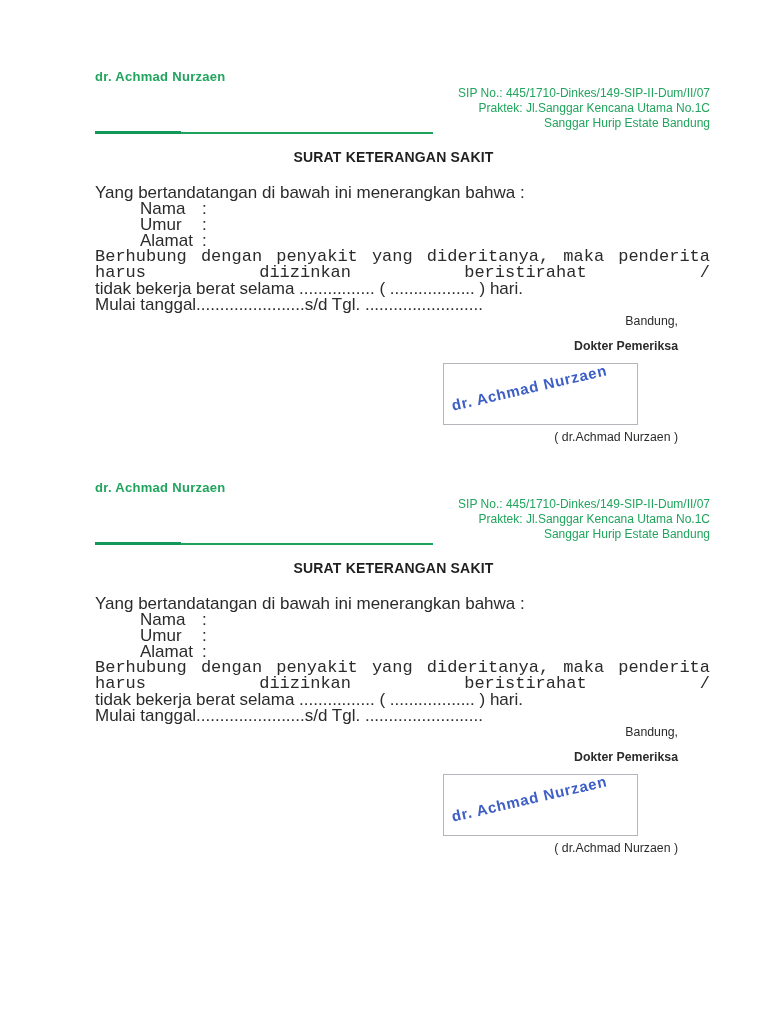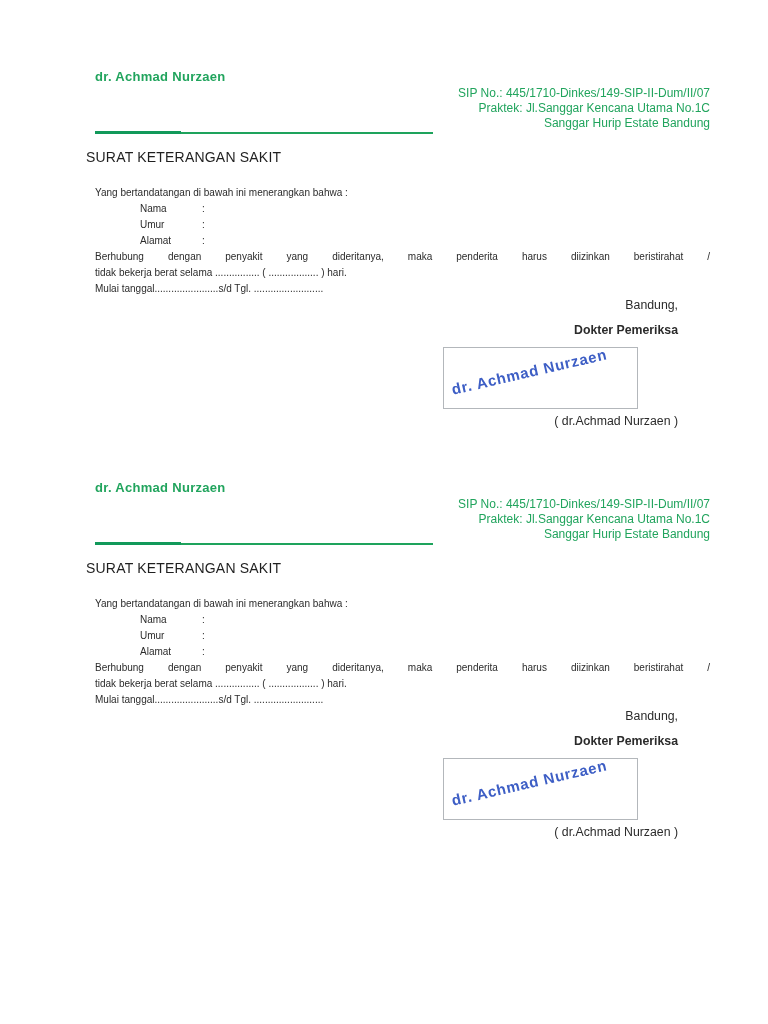--- a/index.html
+++ b/index.html
@@ -40,37 +40,38 @@
     left: 0; top: -1px;
     width: 86px; height: 3px;
     background: #12995a;
   }
 
   
   .doc-title {
     position: relative;
     left: -9px;
     margin-top: 15px;
-    font-weight: normal;
+    text-align: center;
+    font-weight: bold;
     font-size: 14px;
     line-height: 16px;
     color: #1f1f1f;
     letter-spacing: 0.2px;
   }
 
   
   .body-block {
     margin-top: 20px;
-    font-size: 10px;
+    font-size: 17px;
     line-height: 16px;
     color: #2b2b2b;
   }
   .field-row { padding-left: 45px; }
   .field-label { display: inline-block; width: 62px; }
-  .justify-line { text-align: justify; text-align-last: justify; }
+  .justify-line { text-align: justify; text-align-last: justify; font-family: Liberation Mono, monospace; }
 
   
   .sign-block {
     margin-left: 348px;
     width: 235px;
     font-size: 12.3px;
     line-height: 16px;
     text-align: right;
   }
   .sign-city { margin-top: 0; }

